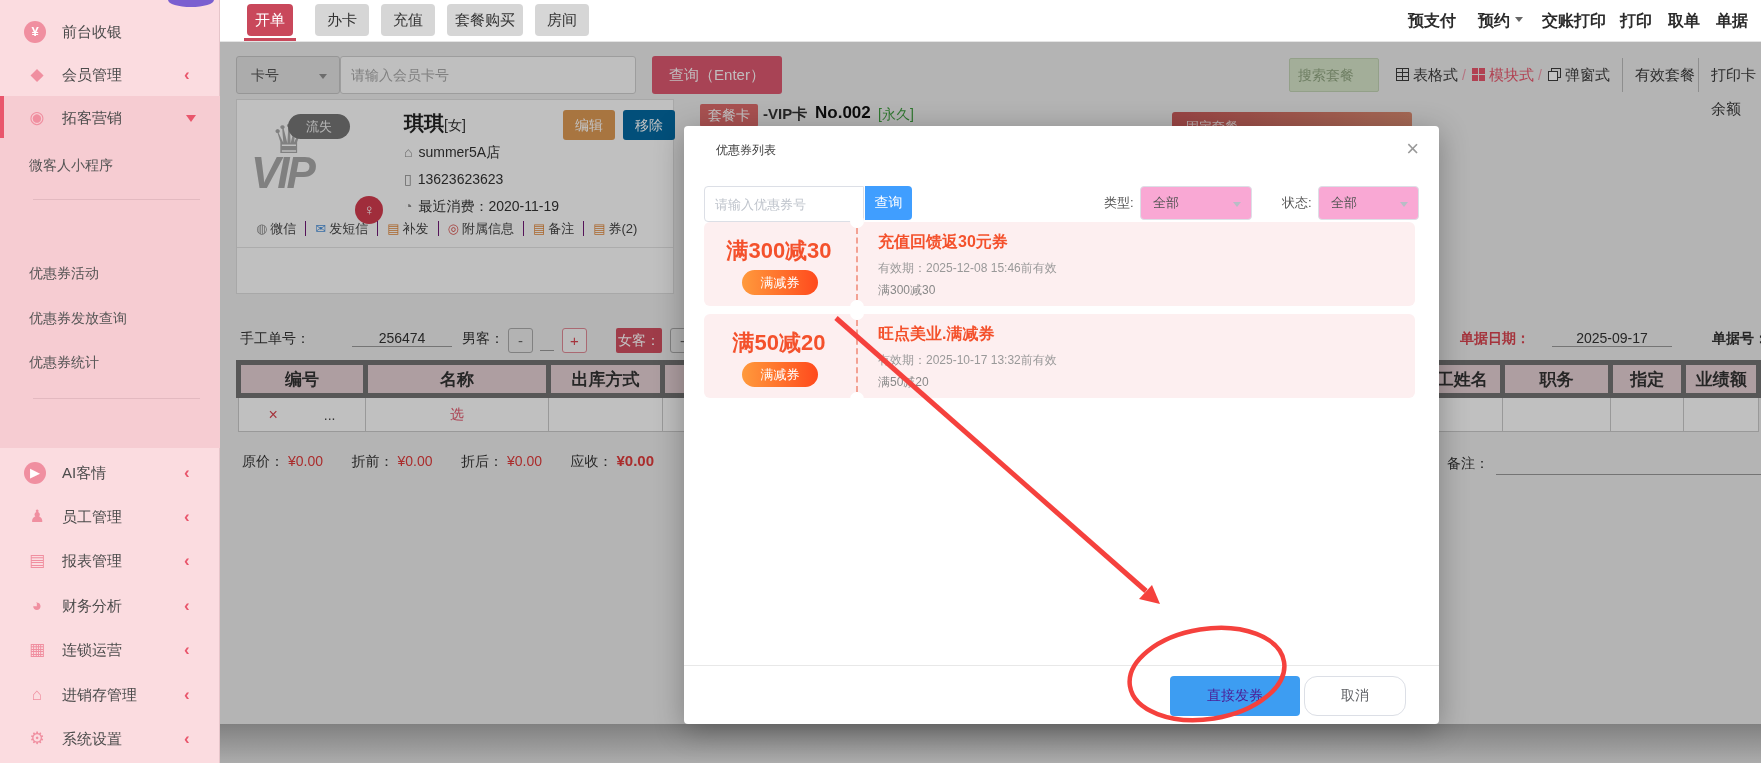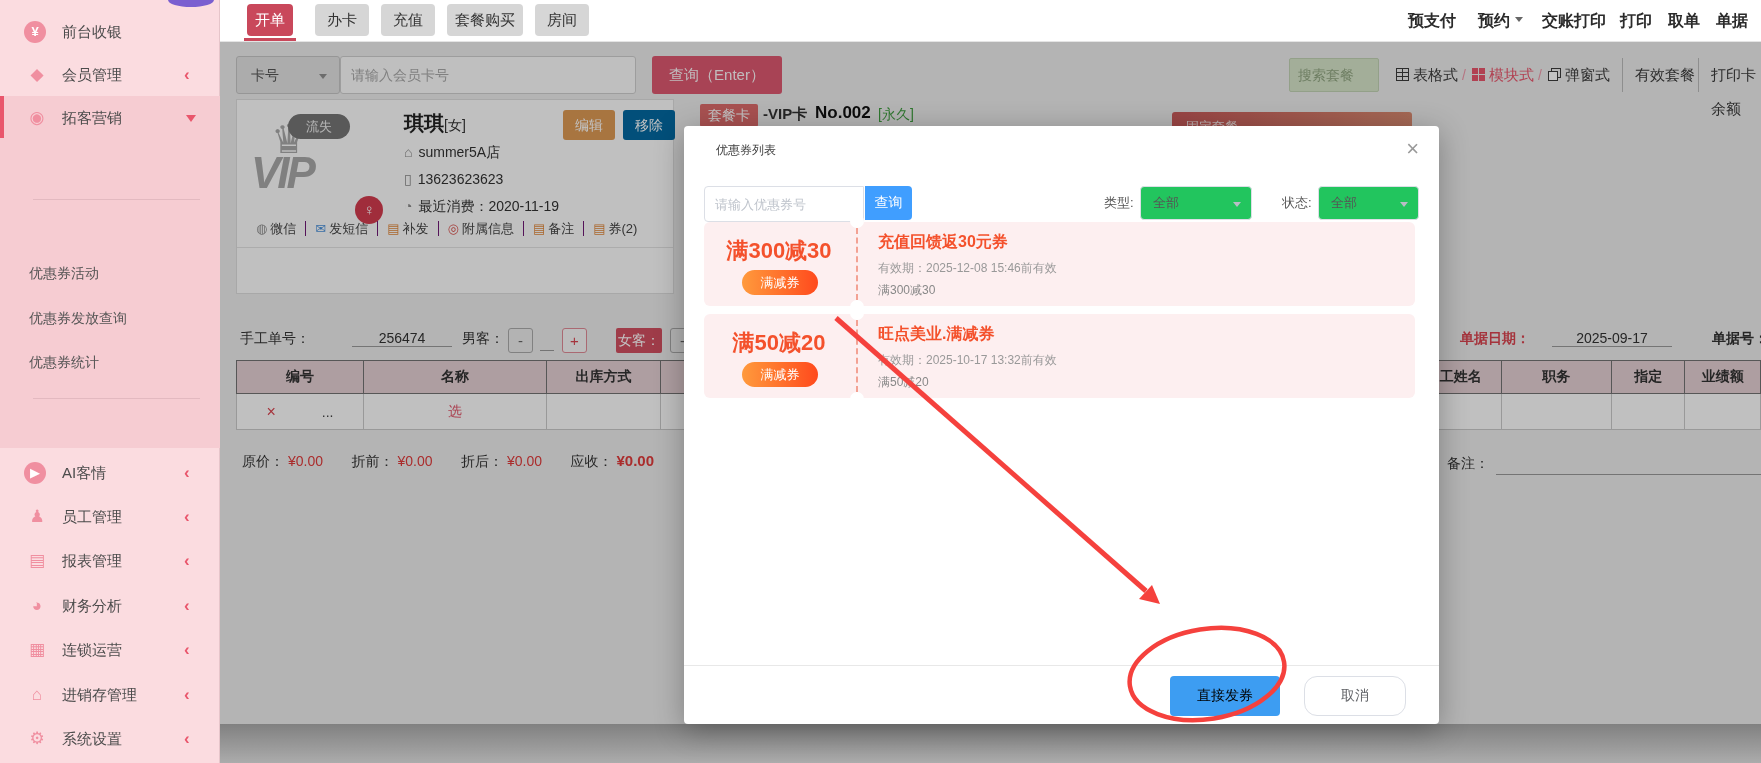--- a/index.html
+++ b/index.html
@@ -66,21 +66,21 @@
   .card-valid { position:absolute; left:878px; top:106px; font-size:14px; color:#3f9d3f; }
   .fixed-banner { position:absolute; left:1172px; top:112px; width:240px; height:30px; line-height:30px; background:linear-gradient(90deg,#c95a5a,#d98a70); color:rgba(255,255,255,0.85); font-size:13px; padding-left:14px; border-radius:3px; z-index:5; }
 
   
   .lbl { font-size:14px; color:#333; }
   .uline-val { border-bottom:1px solid #9a9a9a; text-align:center; color:#333; font-size:14px; }
   .stepper { position:absolute; width:25px; height:25px; line-height:23px; text-align:center; border:1px solid #aaa; background:#ececec; color:#666; font-size:15px; border-radius:3px; cursor:pointer; }
   .stepper.plus { border-color:#e08a96; color:#d9444f; background:#f7f7f7; }
   .fem-badge { position:absolute; width:46px; height:25px; line-height:25px; text-align:center; background:#d25060; color:#fff; font-size:14px; border-radius:2px; }
   table.otable { position:absolute; border-collapse:collapse; }
-  table.otable th { background:#e5d0d4; border:1px solid #737373; font-size:14px; color:#333; height:33px; font-weight:bold; }
+  table.otable th { background:#e5d0d4; border:5px solid #737373; font-size:17px; color:#333; height:33px; font-weight:bold; }
   table.otable td { background:#fdfdfd; border:1px solid #c9c9c9; height:36px; font-size:14px; text-align:center; }
   .tot-lbl { font-size:14px; color:#333; margin-left:24px; }
   .tot-val { font-size:14px; color:#e03b3b; margin-left:4px; }
   .tot-val.big { font-size:15px; font-weight:bold; }
 
   
   .r-date-lbl { position:absolute; left:1460px; top:330px; color:#d9444f; font-size:14px; font-weight:bold; }
   .r-date { position:absolute; left:1552px; top:330px; width:120px; text-align:center; border-bottom:1px solid #9a9a9a; color:#333; font-size:14px; }
   .r-docno { position:absolute; left:1712px; top:330px; color:#333; font-size:14px; font-weight:bold; white-space:nowrap; }
   .r-remark { position:absolute; left:1447px; top:455px; color:#333; font-size:14px; }
@@ -89,32 +89,32 @@
   
   .dim { position:absolute; left:220px; top:42px; width:1541px; height:721px; background:rgba(0,0,0,0.24); z-index:30; }
   .bottom-band { position:absolute; left:220px; top:724px; width:1541px; height:39px; background:linear-gradient(#a9a9a9,#e2e2e2); }
   .modal { position:absolute; left:684px; top:126px; width:755px; height:598px; background:#fff; border-radius:4px; box-shadow:0 6px 30px rgba(0,0,0,0.3); z-index:40; }
   .modal-title { position:absolute; left:32px; top:16px; font-size:12px; color:#404040; }
   .modal-close { position:absolute; right:20px; top:10px; font-size:22px; color:#999; cursor:pointer; }
   .m-inp { position:absolute; left:20px; top:60px; width:160px; height:34px; border:1px solid #dcdfe6; border-radius:4px 0 0 4px; padding:17px 10px; font-size:13px; outline:none; }
   .m-inp::placeholder { color:#bfc4cc; }
   .m-query { position:absolute; left:181px; top:60px; width:47px; height:34px; background:#409eff; color:#fff; border:none; border-radius:0 4px 4px 0; font-size:14px; cursor:pointer; }
   .m-sel-lbl { position:absolute; top:68px; font-size:13px; color:#555; }
-  .m-sel { position:absolute; top:60px; height:34px; line-height:32px; border:1px solid #dcdfe6; border-radius:4px; color:#555; font-size:13px; padding-left:12px; cursor:pointer; background:#22c55e; }
+  .m-sel { position:absolute; top:60px; height:34px; line-height:32px; border:1px solid #dcdfe6; border-radius:4px; color:#555; font-size:13px; padding-left:12px; cursor:pointer; background:#f9a8d4; }
   .m-sel .caret-d { position:absolute; right:10px; top:15px; border-top-color:#b8bdc6; }
   .coupon { position:absolute; left:20px; width:711px; height:84px; background:#fdeff0; border-radius:6px; }
   .c-amount { position:absolute; left:0; top:14px; width:150px; text-align:center; color:#f4512c; font-size:22px; font-weight:bold; }
   .c-tag { position:absolute; left:38px; top:48px; width:76px; height:25px; line-height:25px; border-radius:13px; background:linear-gradient(90deg,#ff9a3c,#ff4a1d); color:#fff; font-size:13px; text-align:center; }
   .c-div { position:absolute; left:152px; top:6px; bottom:6px; border-left:2px dashed #f3a193; }
   .c-notch { position:absolute; left:146px; width:14px; height:14px; border-radius:50%; background:#fff; }
   .c-title { position:absolute; left:174px; top:10px; font-size:16px; font-weight:bold; color:#f4512c; }
   .c-valid { position:absolute; left:174px; top:38px; font-size:12px; color:#999; }
   .c-desc { position:absolute; left:174px; top:60px; font-size:12px; color:#888; }
   .m-footer { position:absolute; left:0; top:539px; width:755px; border-top:1px solid #e8e8e8; }
-  .btn-issue { position:absolute; left:486px; top:550px; width:110px; height:40px; background:#3d9df2; color:#000000; border:none; border-radius:4px; font-size:14px; cursor:pointer; }
+  .btn-issue { position:absolute; left:486px; top:550px; width:130px; height:40px; background:#3d9df2; color:#4c1d95; border:none; border-radius:4px; font-size:14px; cursor:pointer; }
   .btn-cancel { position:absolute; left:620px; top:550px; width:102px; height:40px; background:#fff; color:#606266; border:1px solid #dcdfe6; border-radius:13px; font-size:14px; cursor:pointer; }
 
   .anno { position:absolute; left:0; top:0; width:1761px; height:763px; z-index:60; pointer-events:none; }
 </style>
 </head>
 <body>
 
 <div class="sidebar">
   <div class="logo-blob"></div>
 
@@ -131,20 +131,21 @@
   <div class="sb-active-block">
     <div class="sb-redbar"></div>
   </div>
 
   <div class="sb-item" style="top:100px">
     <span class="sb-ico">◉</span>
     <span class="sb-label">拓客营销</span>
     <span class="tri-down"></span>
   </div>
 
+  <div class="sb-sub" style="top:149px">微客人小程序</div>
   <div class="sb-divider" style="top:199px"></div>
   <div class="sb-sub" style="top:257px">优惠券活动</div>
   <div class="sb-sub" style="top:302px">优惠券发放查询</div>
   <div class="sb-sub" style="top:346px">优惠券统计</div>
   <div class="sb-divider" style="top:398px"></div>
 
   <div class="sb-item" style="top:455px">
     <span class="sb-ico round">▶</span>
     <span class="sb-label">AI客情</span>
     <span class="sb-chev">‹</span>

